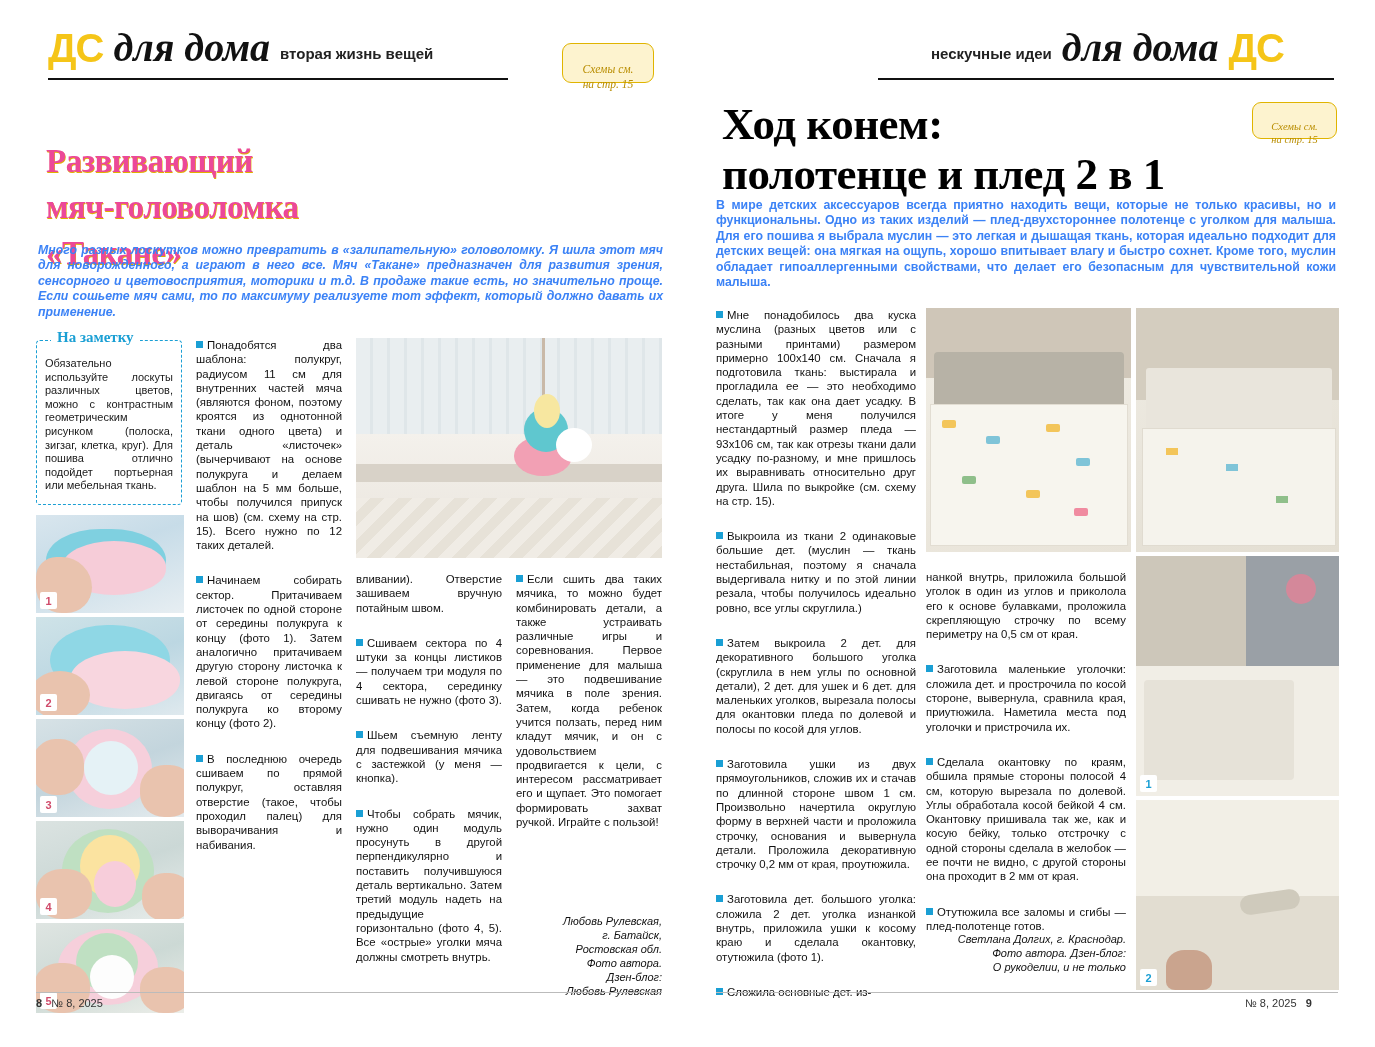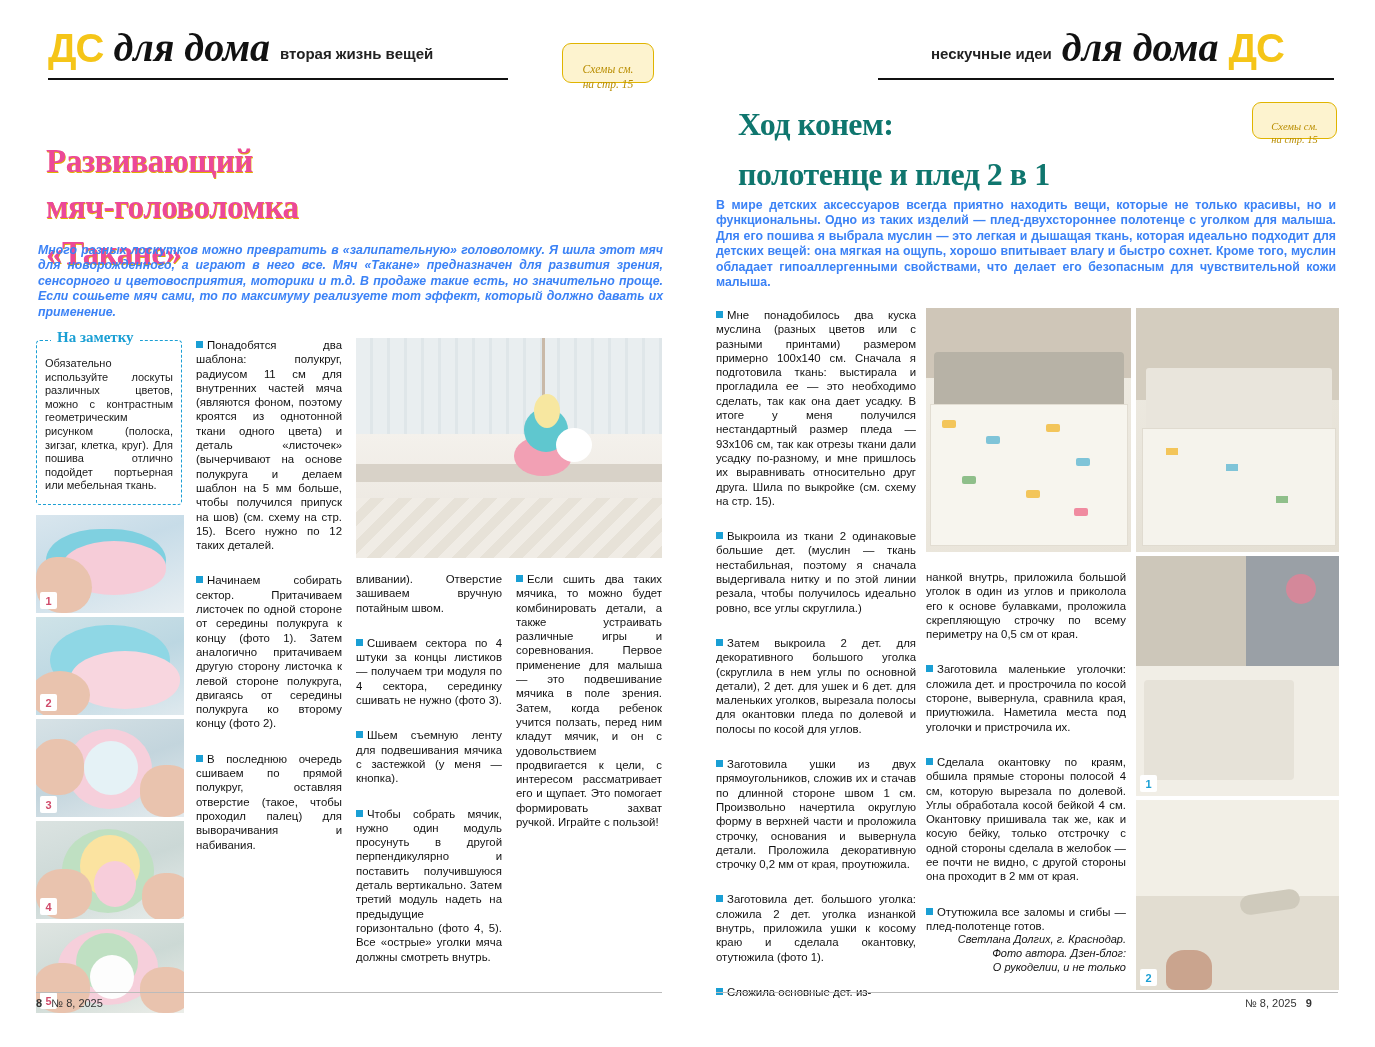--- a/index.html
+++ b/index.html
@@ -47,21 +47,21 @@
   }
 
   
   .headline{
     position:absolute;
     font-family:"Liberation Serif", serif;
     font-weight:bold;
     letter-spacing:-0.5px;
   }
   .h-left{color:#ec4899;font-size:33px;line-height:46px;text-shadow:0.5px 0.5px 0 #e0b000;}
-  .h-right{color:#0f766e;font-size:32px;line-height:44px;margin-left:16px;}
+  .h-right{color:#000000;font-size:45px;line-height:44px;}
 
   
   .lead{
     position:absolute;
     font-family:"Liberation Sans", sans-serif;
     font-weight:bold;
     font-size:12.3px;line-height:15.4px;
     text-align:justify;
     color:#3b82f6;
   }
@@ -225,20 +225,28 @@
     <p><span>вливании). Отверстие зашиваем вручную потайным швом.</span></p>
     <p><span class="bul-sq"></span><span>Сшиваем сектора по 4 штуки за концы листиков — получаем три модуля по 4 сектора, серединку сшивать не нужно (фото 3).</span></p>
     <p><span class="bul-sq"></span><span>Шьем съемную ленту для подвешивания мячика с застежкой (у меня — кнопка).</span></p>
     <p><span class="bul-sq"></span><span>Чтобы собрать мячик, нужно один модуль просунуть в другой перпендикулярно и поставить получившуюся деталь вертикально. Затем третий модуль надеть на предыдущие горизонтально (фото 4, 5). Все «острые» уголки мяча должны смотреть внутрь.</span></p>
   </div>
 
   <div class="col" style="left:516px;top:572px;width:146px;">
     <p><span class="bul-sq"></span><span>Если сшить два таких мячика, то можно будет комбинировать детали, а также устраивать различные игры и соревнования. Первое применение для малыша — это подвешивание мячика в поле зрения. Затем, когда ребенок учится ползать, перед ним кладут мячик, и он с удовольствием продвигается к цели, с интересом рассматривает его и щупает. Это помогает формировать захват ручкой. Играйте с пользой!</span></p>
   </div>
 
+  <div class="sig" style="left:516px;top:900px;width:146px;white-space:pre-line;">
+    <span>Любовь Рулевская,
+г. Батайск,
+Ростовская обл.
+Фото автора.
+Дзен-блог:
+Любовь Рулевская</span>
+  </div>
 
   <div class="foot-rule" style="left:36px;top:992px;width:626px;"></div>
   <div class="folio" style="left:36px;top:997px;">
     <span class="pg">8</span>
     &nbsp;&nbsp;<span>№ 8, 2025</span>
   </div>
 
   <div class="masthead" style="left:893px;top:30px;margin-left:38px;">
     <span class="mh-sub">нескучные идеи</span>
     <span class="mh-title">для дома</span>

